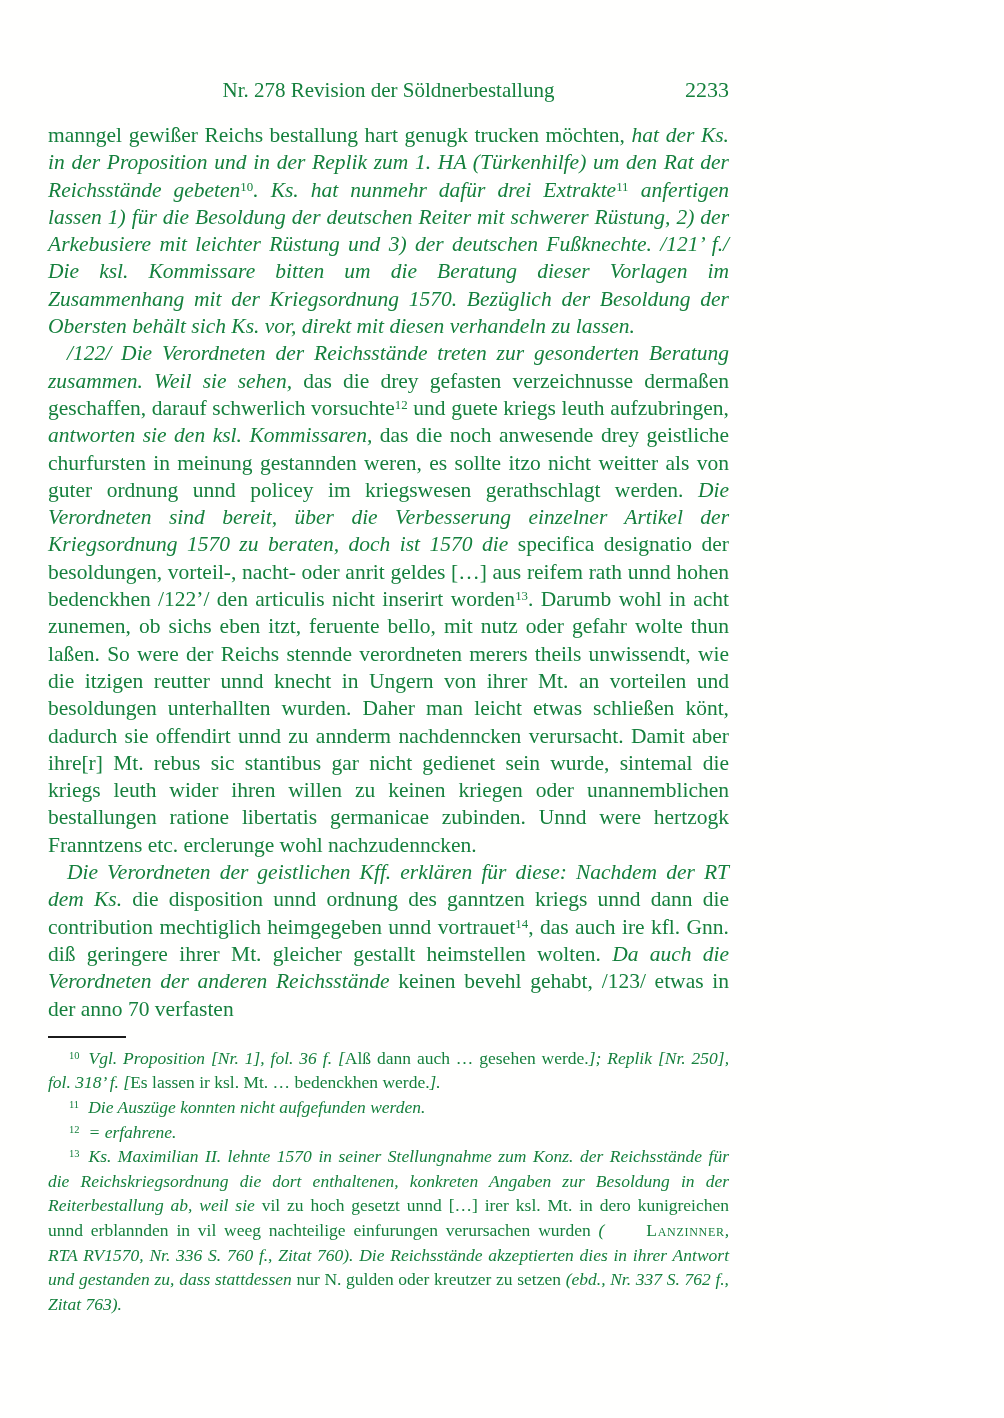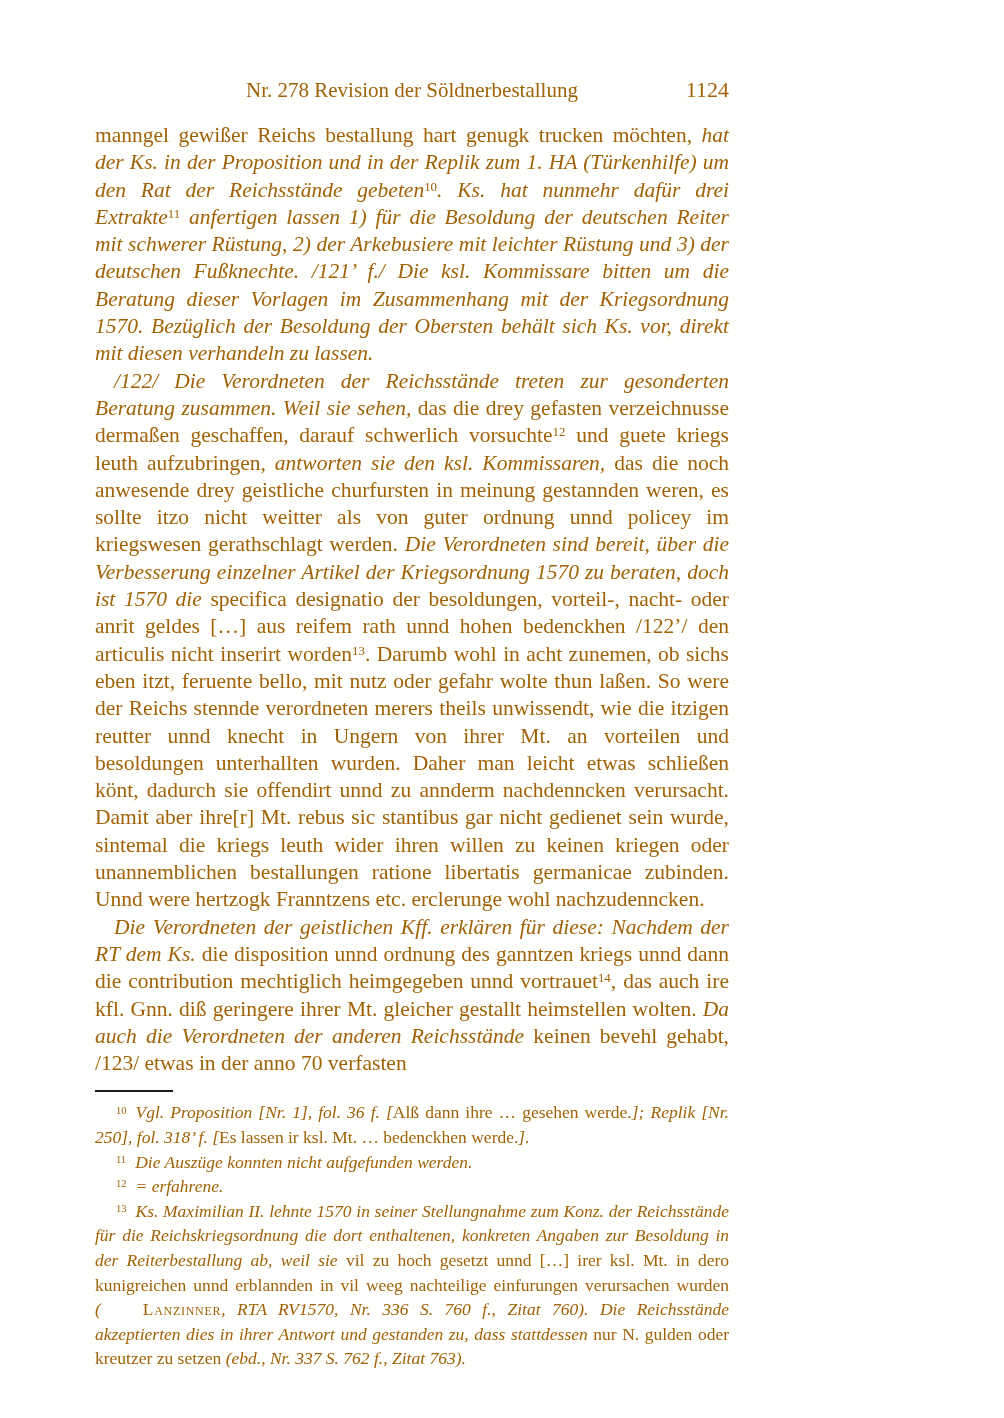--- a/index.html
+++ b/index.html
@@ -7,23 +7,23 @@
     padding: 0;
     background: #ffffff;
   }
   .page {
     position: relative;
     width: 888px;
     height: 1418px;
     background: #fffffe;
     overflow: hidden;
     box-sizing: border-box;
-    padding: 76px 159px 0 95px;
+    padding: 76px 159px 0 48px;
     font-family: "Liberation Serif", "DejaVu Serif", serif;
-    color: #a16207;
+    color: #15803d;
   }
   
   .running-head {
     position: relative;
     height: 28px;
     margin-bottom: 18px;
     font-size: 21px;
     line-height: 28px;
   }
   .head-title {
@@ -81,31 +81,31 @@
     margin-right: 9px;
   }
 </style>
 </head>
 <body>
 
 <div class="page">
 
   <div class="running-head">
     <span class="head-title">Nr. 278 Revision der Söldnerbestallung</span>
-    <span class="page-number">1124</span>
+    <span class="page-number">2233</span>
   </div>
 
   <div class="body-text">
     <p class="para opening"><span class="r">manngel gewißer Reichs bestallung hart genugk trucken möchten, </span><span class="i">hat der Ks. in der Proposition und in der Replik zum 1. HA (Türkenhilfe) um den Rat der Reichsstände gebeten</span><sup>10</sup><span class="i">. Ks. hat nunmehr dafür drei Extrakte</span><sup>11</sup><span class="i"> anfertigen lassen 1) für die Besoldung der deutschen Reiter mit schwerer Rüstung, 2) der Arkebusiere mit leichter Rüstung und 3) der deutschen Fußknechte. /121’ f./ Die ksl. Kommissare bitten um die Beratung dieser Vorlagen im Zusammenhang mit der Kriegsordnung 1570. Bezüglich der Besoldung der Obersten behält sich Ks. vor, direkt mit diesen verhandeln zu lassen.</span></p>
     <p class="para"><span class="i">/122/ Die Verordneten der Reichsstände treten zur gesonderten Beratung zusammen. Weil sie sehen, </span><span class="r">das die drey gefasten verzeichnusse dermaßen geschaffen, darauf schwerlich vorsuchte</span><sup>12</sup><span class="r"> und guete kriegs leuth aufzubringen, </span><span class="i">antworten sie den ksl. Kommissaren, </span><span class="r">das die noch anwesende drey geistliche churfursten in meinung gestannden weren, es sollte itzo nicht weitter als von guter ordnung unnd policey im kriegswesen gerathschlagt werden. </span><span class="i">Die Verordneten sind bereit, über die Verbesserung einzelner Artikel der Kriegsordnung 1570 zu beraten, doch ist 1570 die </span><span class="r">specifica designatio der besoldungen, vorteil-, nacht- oder anrit geldes […] aus reifem rath unnd hohen bedenckhen /122’/ den articulis nicht inserirt worden</span><sup>13</sup><span class="r">. Darumb wohl in acht zunemen, ob sichs eben itzt, feruente bello, mit nutz oder gefahr wolte thun laßen. So were der Reichs stennde verordneten merers theils unwissendt, wie die itzigen reutter unnd knecht in Ungern von ihrer Mt. an vorteilen und besoldungen unterhallten wurden. Daher man leicht etwas schließen könt, dadurch sie offendirt unnd zu annderm nachdenncken verursacht. Damit aber ihre[r] Mt. rebus sic stantibus gar nicht gedienet sein wurde, sintemal die kriegs leuth wider ihren willen zu keinen kriegen oder unannemblichen bestallungen ratione libertatis germanicae zubinden. Unnd were hertzogk Franntzens etc. erclerunge wohl nachzudenncken.</span></p>
     <p class="para"><span class="i">Die Verordneten der geistlichen Kff. erklären für diese: Nachdem der RT dem Ks. </span><span class="r">die disposition unnd ordnung des ganntzen kriegs unnd dann die contribution mechtiglich heimgegeben unnd vortrauet</span><sup>14</sup><span class="r">, das auch ire kfl. Gnn. diß geringere ihrer Mt. gleicher gestallt heimstellen wolten. </span><span class="i">Da auch die Verordneten der anderen Reichsstände </span><span class="r">keinen bevehl gehabt, /123/ etwas in der anno 70 verfasten</span></p>
   </div>
 
   <hr class="footnote-rule">
 
   <div class="footnotes">
-    <p class="footnote"><sup class="fn-num">10</sup><span class="fn-body"><span class="i">Vgl. Proposition [Nr. 1], fol. 36 f. [</span><span class="r">Alß dann ihre … gesehen werde.</span><span class="i">]; Replik [Nr. 250], fol. 318’ f. [</span><span class="r">Es lassen ir ksl. Mt. … bedenckhen werde.</span><span class="i">].</span></span></p>
+    <p class="footnote"><sup class="fn-num">10</sup><span class="fn-body"><span class="i">Vgl. Proposition [Nr. 1], fol. 36 f. [</span><span class="r">Alß dann auch … gesehen werde.</span><span class="i">]; Replik [Nr. 250], fol. 318’ f. [</span><span class="r">Es lassen ir ksl. Mt. … bedenckhen werde.</span><span class="i">].</span></span></p>
     <p class="footnote"><sup class="fn-num">11</sup><span class="fn-body"><span class="i">Die Auszüge konnten nicht aufgefunden werden.</span></span></p>
     <p class="footnote"><sup class="fn-num">12</sup><span class="fn-body"><span class="i">= erfahrene.</span></span></p>
     <p class="footnote"><sup class="fn-num">13</sup><span class="fn-body"><span class="i">Ks. Maximilian II. lehnte 1570 in seiner Stellungnahme zum Konz. der Reichsstände für die Reichskriegsordnung die dort enthaltenen, konkreten Angaben zur Besoldung in der Reiterbestallung ab, weil sie </span><span class="r">vil zu hoch gesetzt unnd […] irer ksl. Mt. in dero kunigreichen unnd erblannden in vil weeg nachteilige einfurungen verursachen wurden </span><span class="i">(</span><span class="sc">Lanzinner</span><span class="i">, RTA RV1570, Nr. 336 S. 760 f., Zitat 760). Die Reichsstände akzeptierten dies in ihrer Antwort und gestanden zu, dass stattdessen </span><span class="r">nur N. gulden oder kreutzer zu setzen </span><span class="i">(ebd., Nr. 337 S. 762 f., Zitat 763).</span></span></p>
   </div>
 
 </div>
 
 </body></html>

